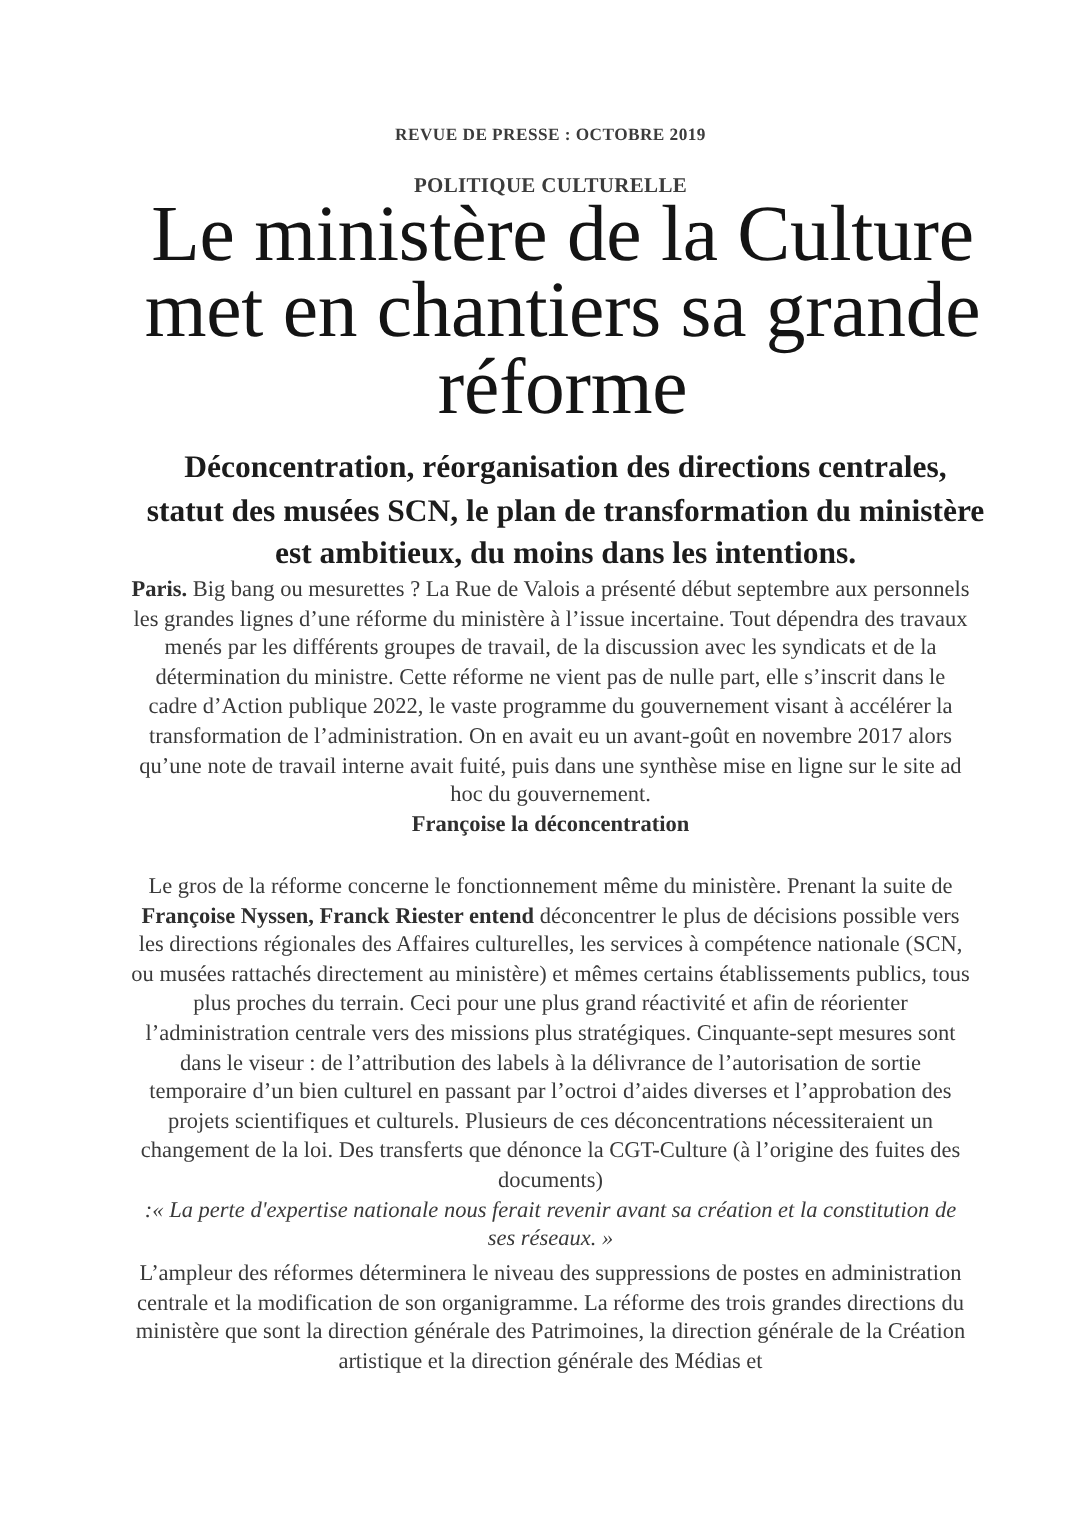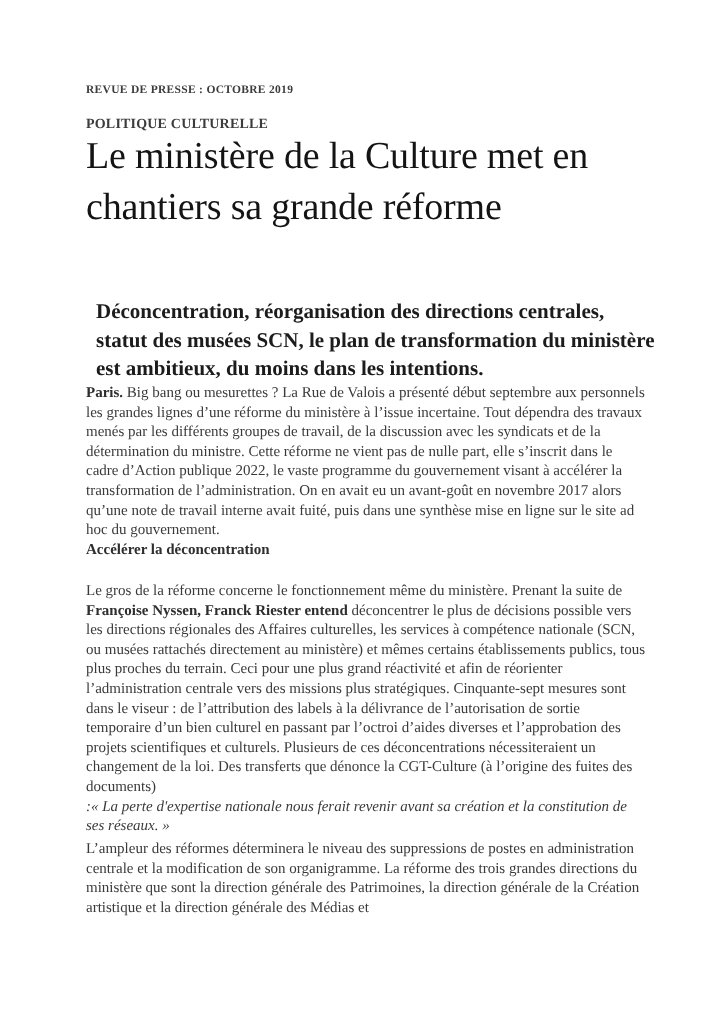--- a/index.html
+++ b/index.html
@@ -14,20 +14,21 @@
     background: #ffffff;
     overflow: hidden;
     font-family: "Liberation Serif", "DejaVu Serif", serif;
     
     text-rendering: geometricPrecision;
   }
   .block {
     position: absolute;
     left: 86px;
     width: 562px;
+    text-align: center;
   }
   .kicker {
     top: 84px;
     font-size: 11.5px;
     font-weight: 600;
     letter-spacing: 0.3px;
     color: #3c3c3c;
     text-transform: uppercase;
   }
   .section-label {
@@ -35,21 +36,21 @@
     font-size: 14px;
     font-weight: 600;
     letter-spacing: 0.2px;
     color: #3c3c3c;
     text-transform: uppercase;
   }
   .title {
     top: 131px;
     width: 578px;
     margin: 0;
-    font-size: 38px;
+    font-size: 53px;
     line-height: 51px;
     font-weight: 500;
     color: #141414;
     letter-spacing: -0.2px;
   }
   .standfirst {
     top: 287px;
     margin: 10px;
     font-size: 21px;
     line-height: 28.5px;
@@ -86,21 +87,21 @@
   <div class="block kicker">REVUE DE PRESSE : OCTOBRE 2019</div>
 
   <div class="block section-label">POLITIQUE CULTURELLE</div>
 
   <h1 class="block title">Le ministère de la Culture met en chantiers sa grande réforme</h1>
 
   <p class="block standfirst">Déconcentration, réorganisation des directions centrales, statut des musées SCN, le plan de transformation du ministère est ambitieux, du moins dans les intentions.</p>
 
   <p class="block bodytext p1">
     <span class="lead-bold">Paris.</span><span> Big bang ou mesurettes ? La Rue de Valois a présenté début septembre aux personnels les grandes lignes d’une réforme du ministère à l’issue incertaine. Tout dépendra des travaux menés par les différents groupes de travail, de la discussion avec les syndicats et de la détermination du ministre. Cette réforme ne vient pas de nulle part, elle s’inscrit dans le cadre d’Action publique 2022, le vaste programme du gouvernement visant à accélérer la transformation de l’administration. On en avait eu un avant-goût en novembre 2017 alors qu’une note de travail interne avait fuité, puis dans une synthèse mise en ligne sur le site ad hoc du gouvernement.</span><br>
-    <span class="subhead">Accélérer la déconcentration</span>
+    <span class="subhead">Françoise la déconcentration</span>
   </p>
 
   <p class="block bodytext p2">
     <span>Le gros de la réforme concerne le fonctionnement même du ministère. Prenant la suite de </span><span class="inline-bold">Françoise Nyssen, Franck Riester entend</span><span> déconcentrer le plus de décisions possible vers les directions régionales des Affaires culturelles, les services à compétence nationale (SCN, ou musées rattachés directement au ministère) et mêmes certains établissements publics, tous plus proches du terrain. Ceci pour une plus grand réactivité et afin de réorienter l’administration centrale vers des missions plus stratégiques. Cinquante-sept mesures sont dans le viseur : de l’attribution des labels à la délivrance de l’autorisation de sortie temporaire d’un bien culturel en passant par l’octroi d’aides diverses et l’approbation des projets scientifiques et culturels. Plusieurs de ces déconcentrations nécessiteraient un changement de la loi. Des transferts que dénonce la CGT-Culture (à l’origine des fuites des documents)</span><br>
     <span class="quote-italic">:« La perte d'expertise nationale nous ferait revenir avant sa création et la constitution de ses réseaux. »</span>
   </p>
 
   <p class="block bodytext p3">L’ampleur des réformes déterminera le niveau des suppressions de postes en administration centrale et la modification de son organigramme. La réforme des trois grandes directions du ministère que sont la direction générale des Patrimoines, la direction générale de la Création artistique et la direction générale des Médias et</p>
 
 </div>

